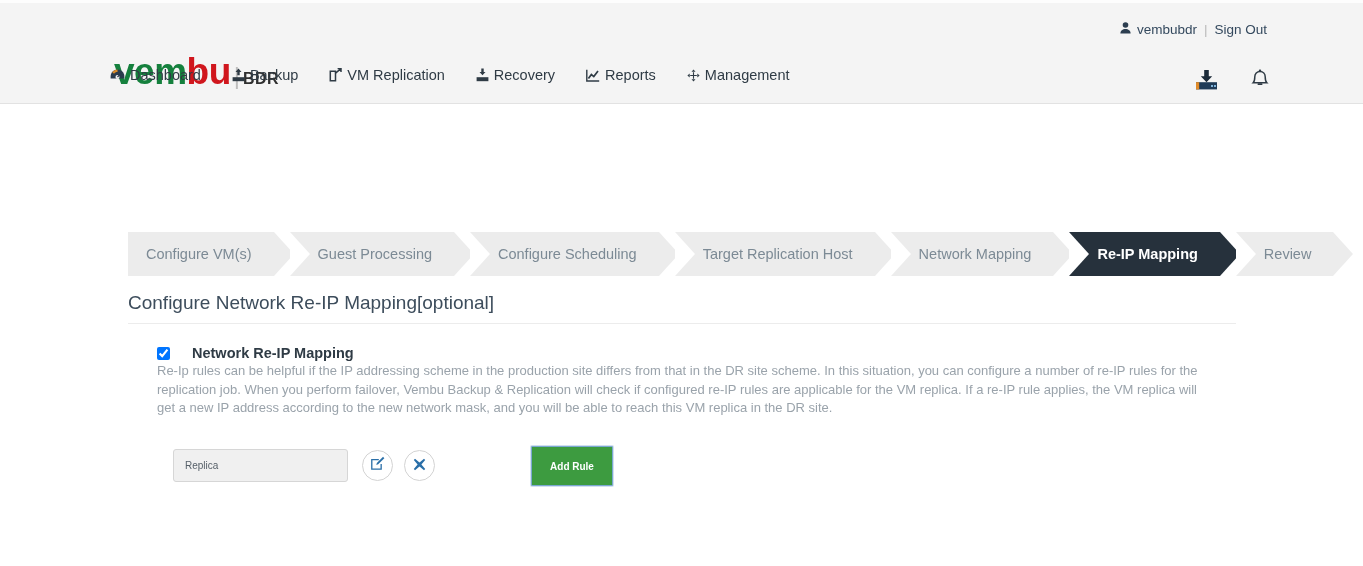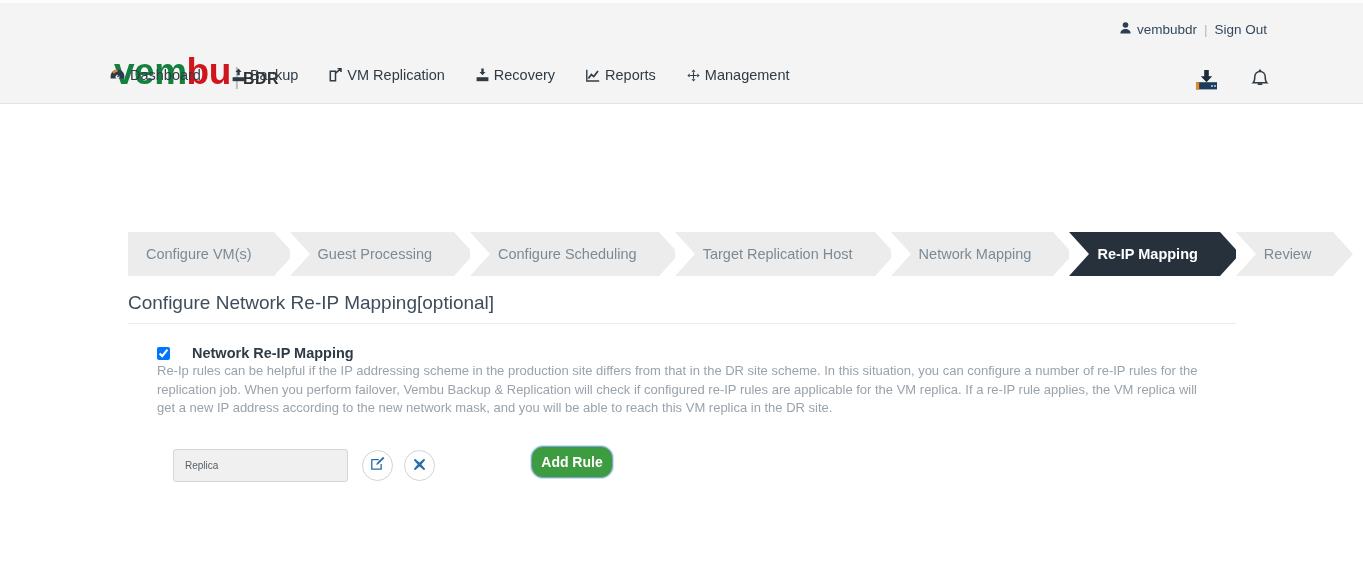--- a/index.html
+++ b/index.html
@@ -201,26 +201,26 @@
     border: 1px solid #d3d3d3;
     display: flex; align-items: center; justify-content: center;
     cursor: pointer;
     color: #2a6fa8;
   }
   .circ-btn.close-btn { margin-left: 11px; font-size: 15px; font-weight: bold; }
 
   .add-rule {
     position: absolute;
     left: 531px; top: 342px;
-    width: 82px; height: 32px;
+    width: 82px; height: 40px;
     background: #3d9b40;
     border: 1px solid #7aa7d0;
-    border-radius: 12px;
+    border-radius: 1px;
     color: #ffffff;
-    font-size: 14px;
+    font-size: 10px;
     font-weight: bold;
     font-family: "Liberation Sans", sans-serif;
     cursor: pointer;
     box-shadow: 0 0 0 1px rgba(122,167,208,0.35);
   }
 </style>
 </head>
 <body>
 
 <div class="header">

